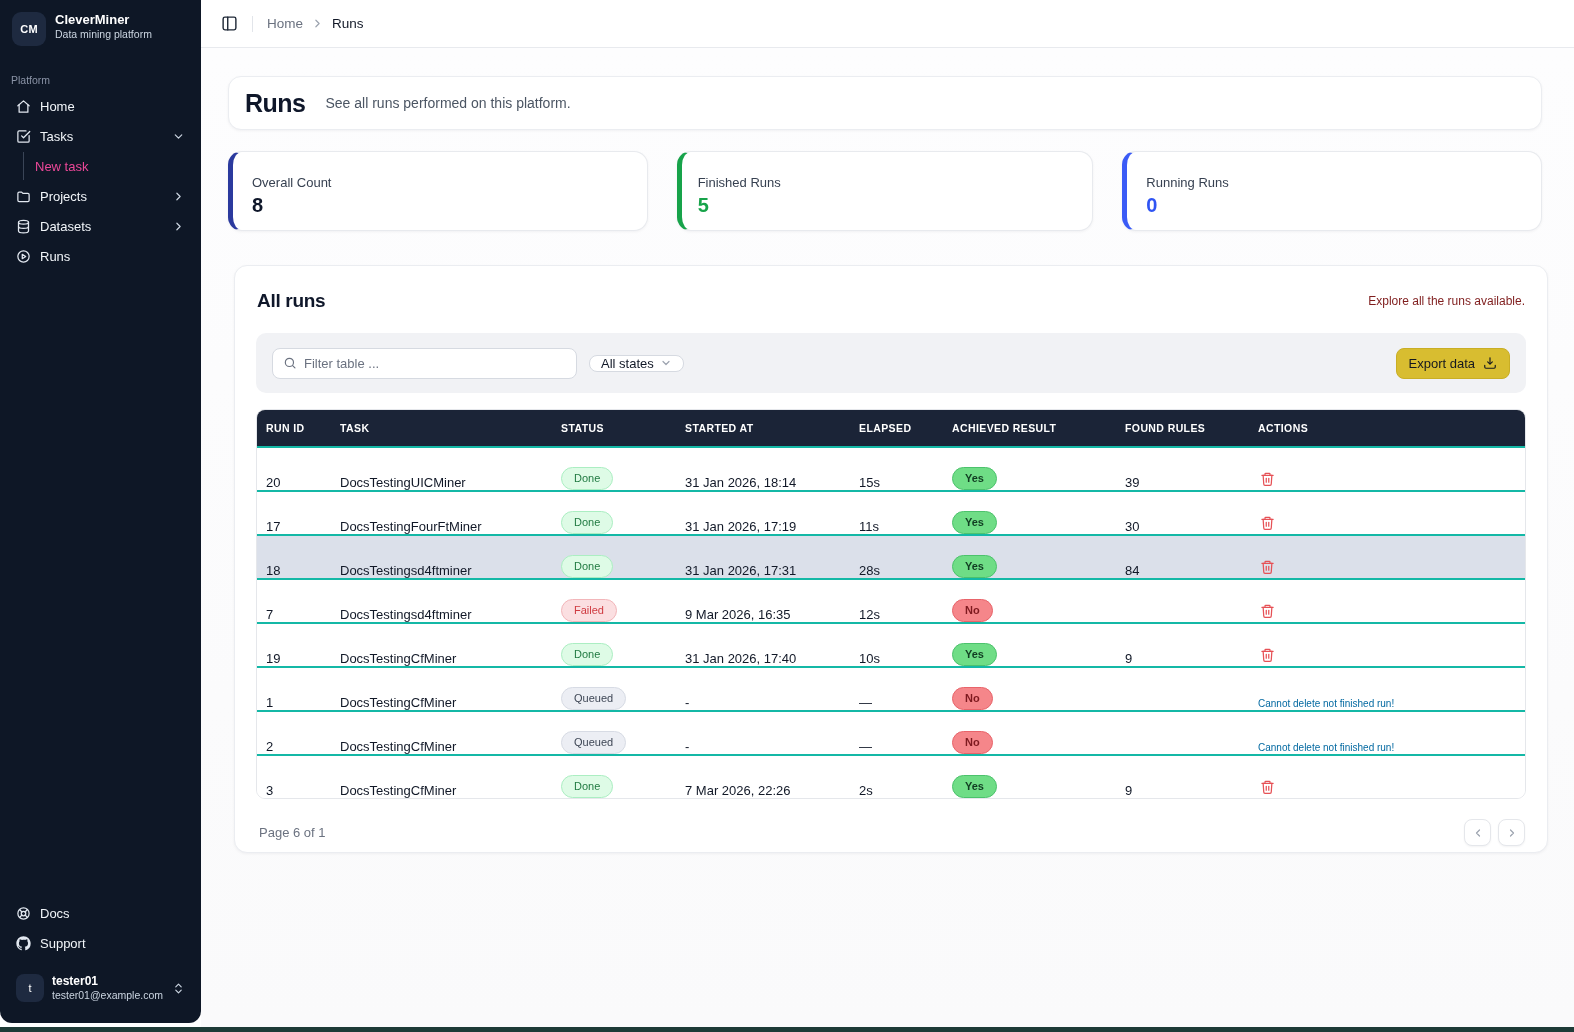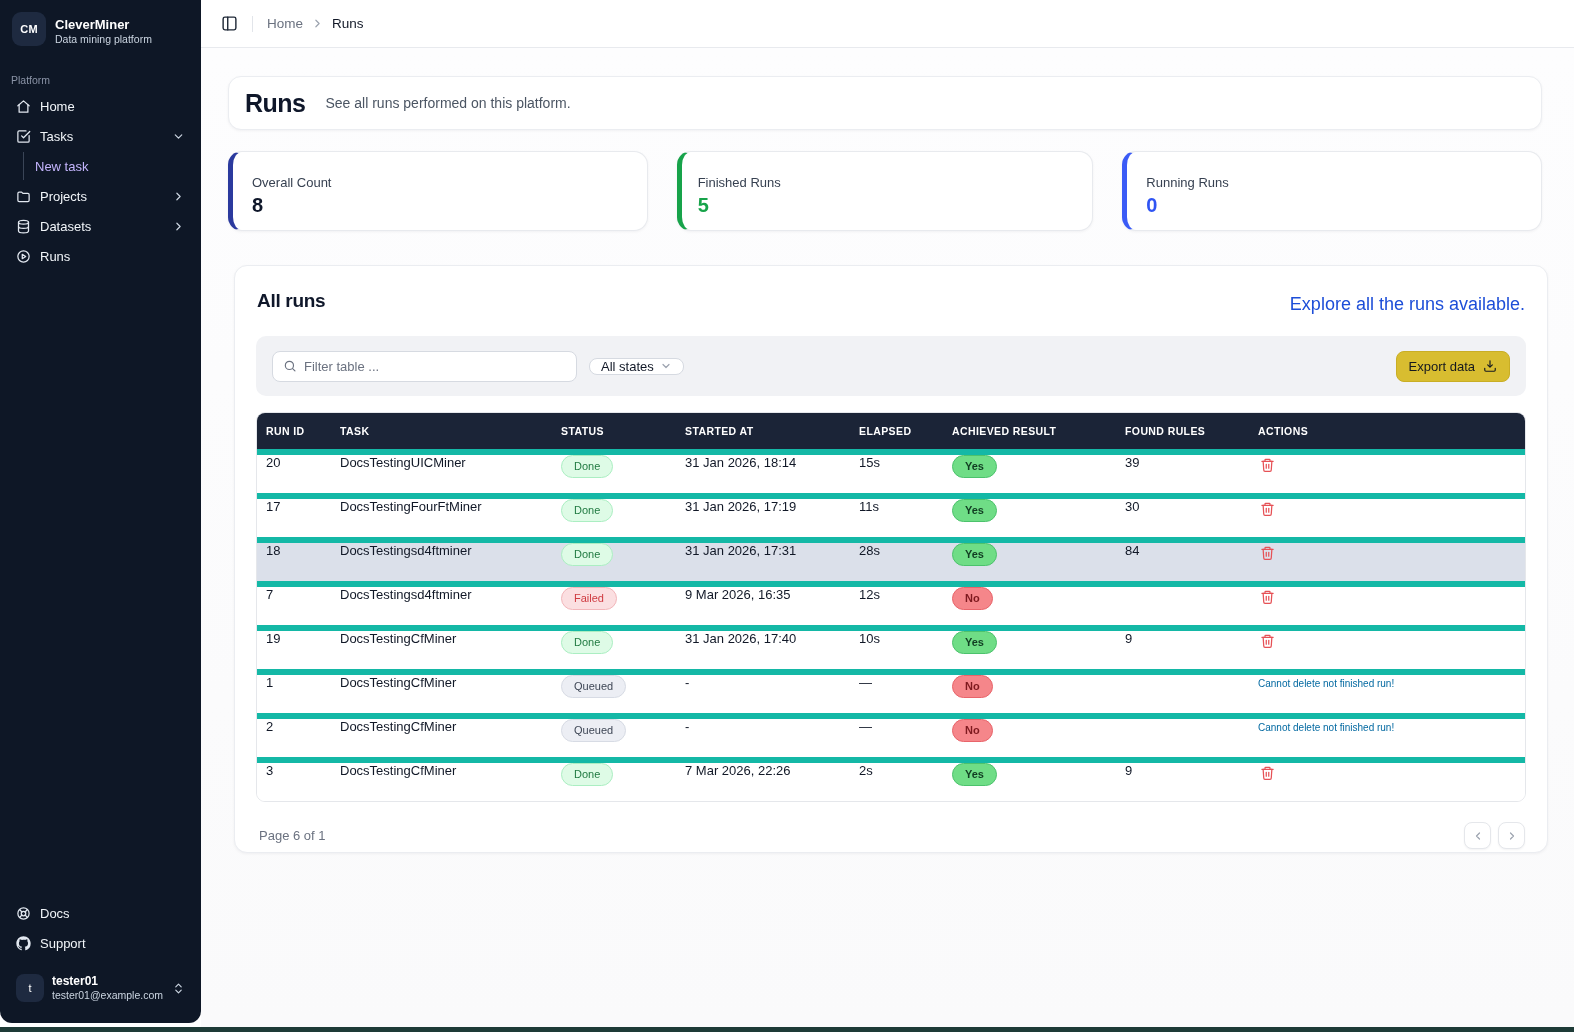--- a/index.html
+++ b/index.html
@@ -14,40 +14,40 @@
   svg { display:block; }
 
   
   .sidebar {
     position:absolute; left:0; top:0; width:201px; height:1023px;
     background:#0e1726; color:#f1f5f9;
     border-radius:0 0 12px 12px;
     display:flex; flex-direction:column;
     z-index:5;
   }
-  .sidebar-header { display:flex; align-items:flex-end; gap:9px; padding:12px 12px 10px 12px; }
+  .sidebar-header { display:flex; align-items:flex-start; gap:9px; padding:12px 12px 10px 12px; }
   .logo-box {
     width:34px; height:34px; border-radius:9px; background:#1e2a40;
     display:flex; align-items:center; justify-content:center;
     font-size:11px; font-weight:bold; color:#fff; letter-spacing:.3px;
   }
   .brand-name { font-size:13px; font-weight:bold; color:#fff; line-height:1.25; }
   .brand-sub { font-size:10.5px; color:#cbd5e1; line-height:1.25; }
   .section-label { font-size:10.5px; color:#8a93a6; padding:18px 12px 6px 11px; font-weight:500; }
   .nav { display:flex; flex-direction:column; gap:2px; padding:0 8px; }
   .nav-item {
     display:flex; align-items:center; gap:9px; height:28px; padding:0 8px;
     border-radius:7px; font-size:13px; color:#f1f5f9; cursor:pointer;
   }
   .nav-item .nav-ic { width:15px; height:15px; color:#e2e8f0; flex:0 0 auto; }
   .nav-item .spacer { flex:1; }
   .nav-item .chev { width:13px; height:13px; color:#cbd5e1; }
   .nav-sub-wrap { display:flex; padding-left:15px; }
   .tree-line { width:1px; background:#3a4557; margin-right:11px; }
-  .nav-sub { display:flex; align-items:center; height:28px; font-size:13px; color:#c4b5fd; cursor:pointer; }
+  .nav-sub { display:flex; align-items:center; height:28px; font-size:13px; color:#ec4899; cursor:pointer; }
   .sidebar-foot { margin-top:auto; padding:0 8px 6px 8px; display:flex; flex-direction:column; gap:2px; }
   .user-row {
     display:flex; align-items:center; gap:8px; margin:8px 2px 8px 2px;
     padding:6px 6px; border-radius:9px; cursor:pointer;
   }
   .user-avatar {
     width:28px; height:28px; border-radius:8px; background:#1e2a40; color:#fff;
     display:flex; align-items:center; justify-content:center; font-size:11px;
   }
   .user-name { font-size:12px; font-weight:bold; color:#fff; line-height:1.3; }
@@ -87,21 +87,21 @@
     flex:1; height:80px; background:#fff; border:1px solid #e8eaee;
     border-left:5px solid #2b3a9e; border-radius:14px; padding:23px 19px;
     box-shadow:0 1px 3px rgba(15,23,42,.05);
   }
   .stat-label { font-size:13px; color:#374151; }
   .stat-value { font-size:20px; font-weight:bold; margin-top:4px; }
 
   .runs-card { position:absolute; left:27px; top:217px; width:1314px; height:588px;margin-left:6px; }
   .runs-card-head { display:flex; align-items:flex-start; justify-content:space-between; padding:24px 22px 0 22px; }
   .runs-title { font-size:19px; font-weight:bold; color:#0f172a; letter-spacing:-.3px; }
-  .runs-sub { font-size:18px; color:#1d4ed8; margin-top:4px; }
+  .runs-sub { font-size:12px; color:#7f1d1d; margin-top:4px; }
 
   .toolbar {
     margin:21px 21px 0 21px; height:60px; background:#f1f2f5; border-radius:10px;
     display:flex; align-items:center; padding:17px 16px; gap:12px;
   }
   .search-box {
     width:305px; height:31px; background:#fff; border:1px solid #d6dae1; border-radius:8px;
     display:flex; align-items:center; padding:0 10px; gap:7px;
   }
   .search-box svg { width:14px; height:14px; color:#6b7280; flex:0 0 auto; }
@@ -126,21 +126,21 @@
 
   
   .runs-table {
     margin:16px 21px 0 21px; border:1px solid #e5e7eb; border-radius:9px; overflow:hidden;
   }
   .thead { display:flex; background:#1b2437; height:36px; align-items:center; }
   .th {
     font-size:10.5px; font-weight:bold; color:#fff; letter-spacing:.4px;
     padding:0 9px; text-transform:uppercase;
   }
-  .trow { display:flex; align-items:flex-start; height:44px; background:#fff; border-top:6px solid #14b8a6; }
+  .trow { display:flex; align-items:flex-end; height:44px; background:#fff; border-top:2px solid #14b8a6; }
   .trow.hl { background:#dbe0ea; }
   .td { font-size:13px; color:#111827; padding:0 9px; white-space:nowrap; overflow:hidden; }
   .c-runid { width:74px; flex:0 0 auto; }
   .c-task { width:221px; flex:0 0 auto; }
   .c-status { width:124px; flex:0 0 auto; }
   .c-started { width:174px; flex:0 0 auto; }
   .c-elapsed { width:93px; flex:0 0 auto; }
   .c-achieved { width:173px; flex:0 0 auto; }
   .c-found { width:133px; flex:0 0 auto; }
   .c-actions { flex:1; }

